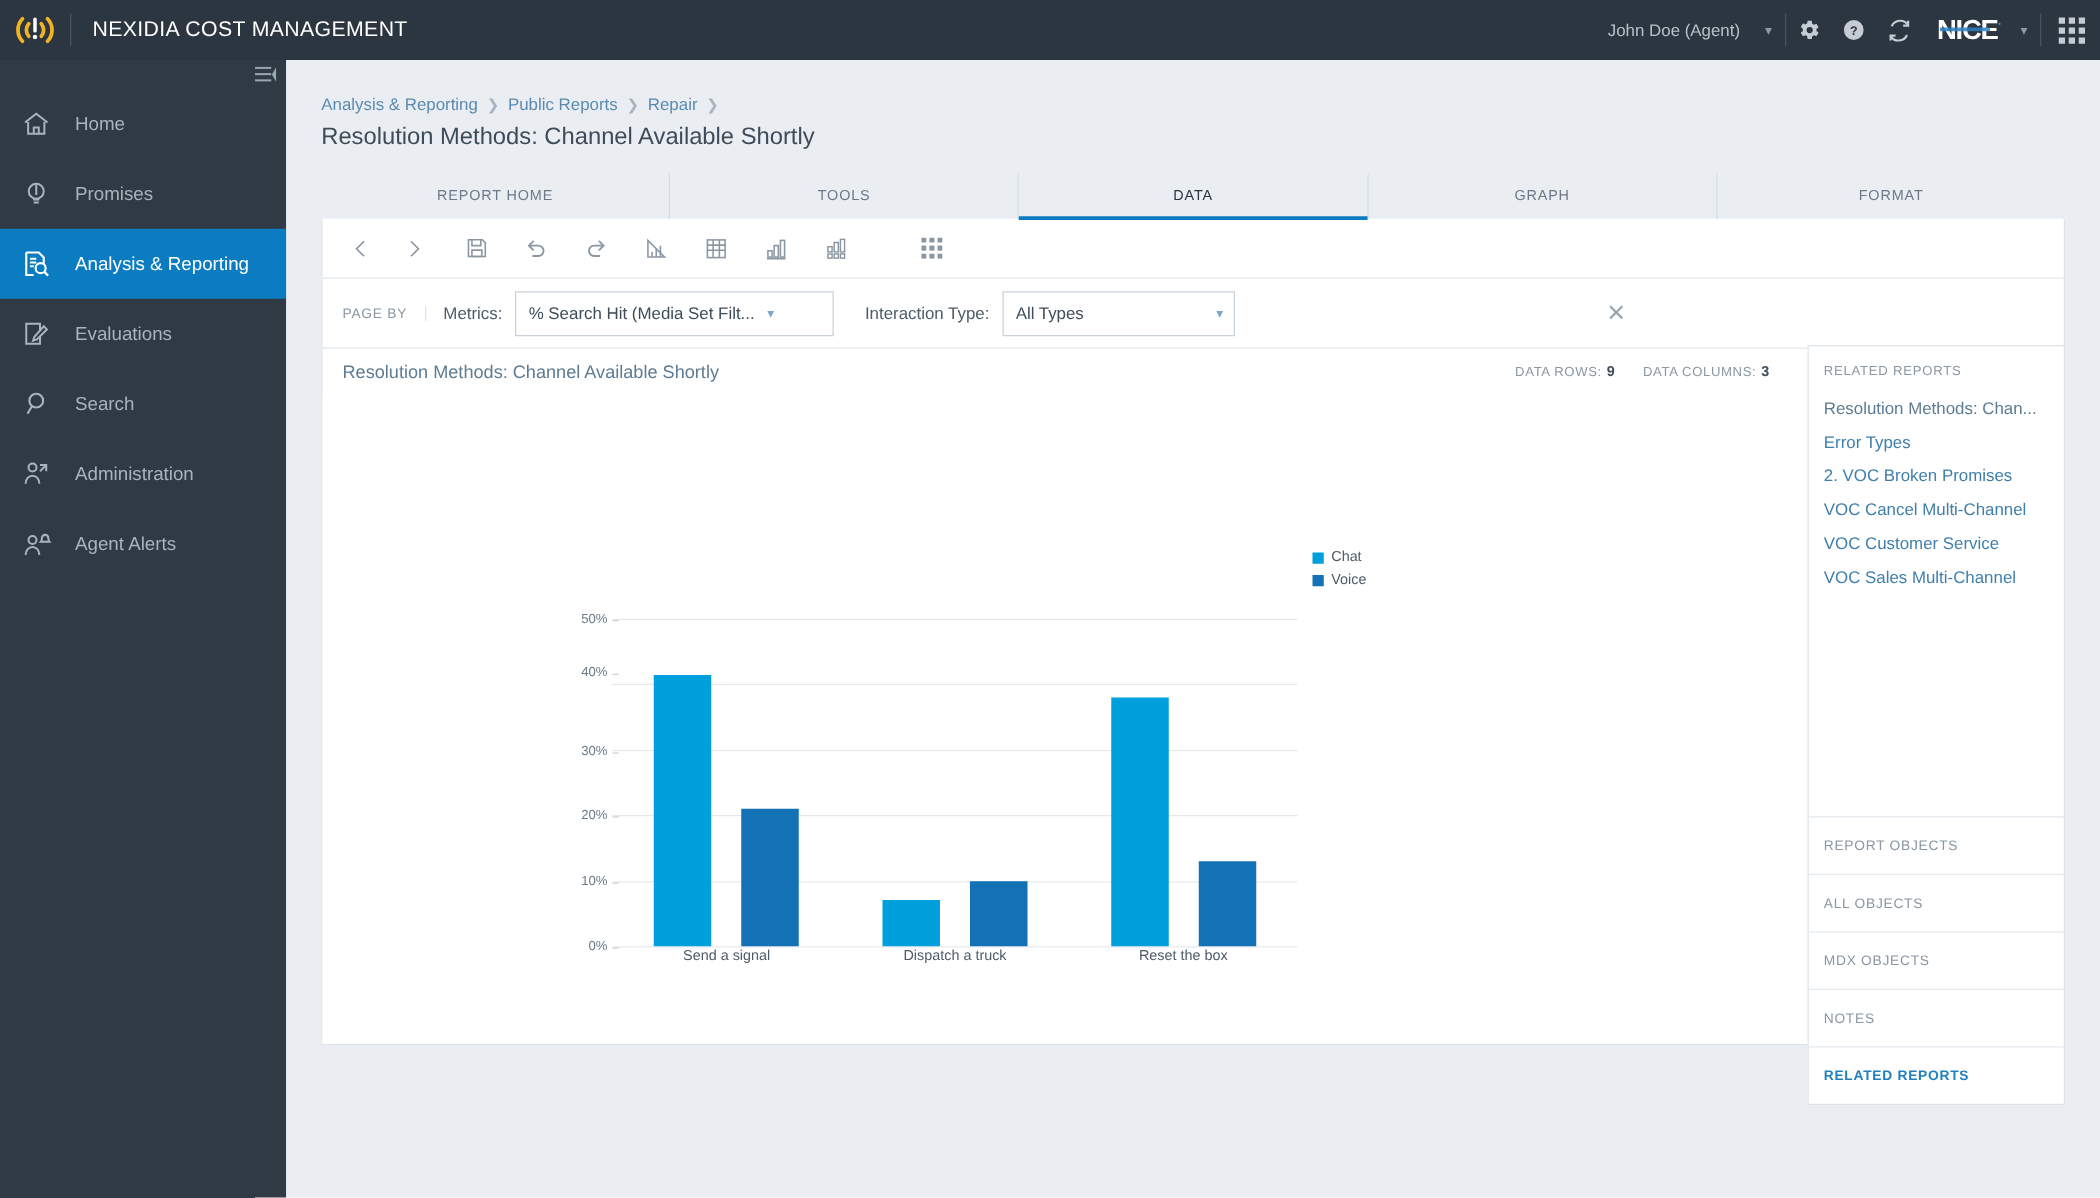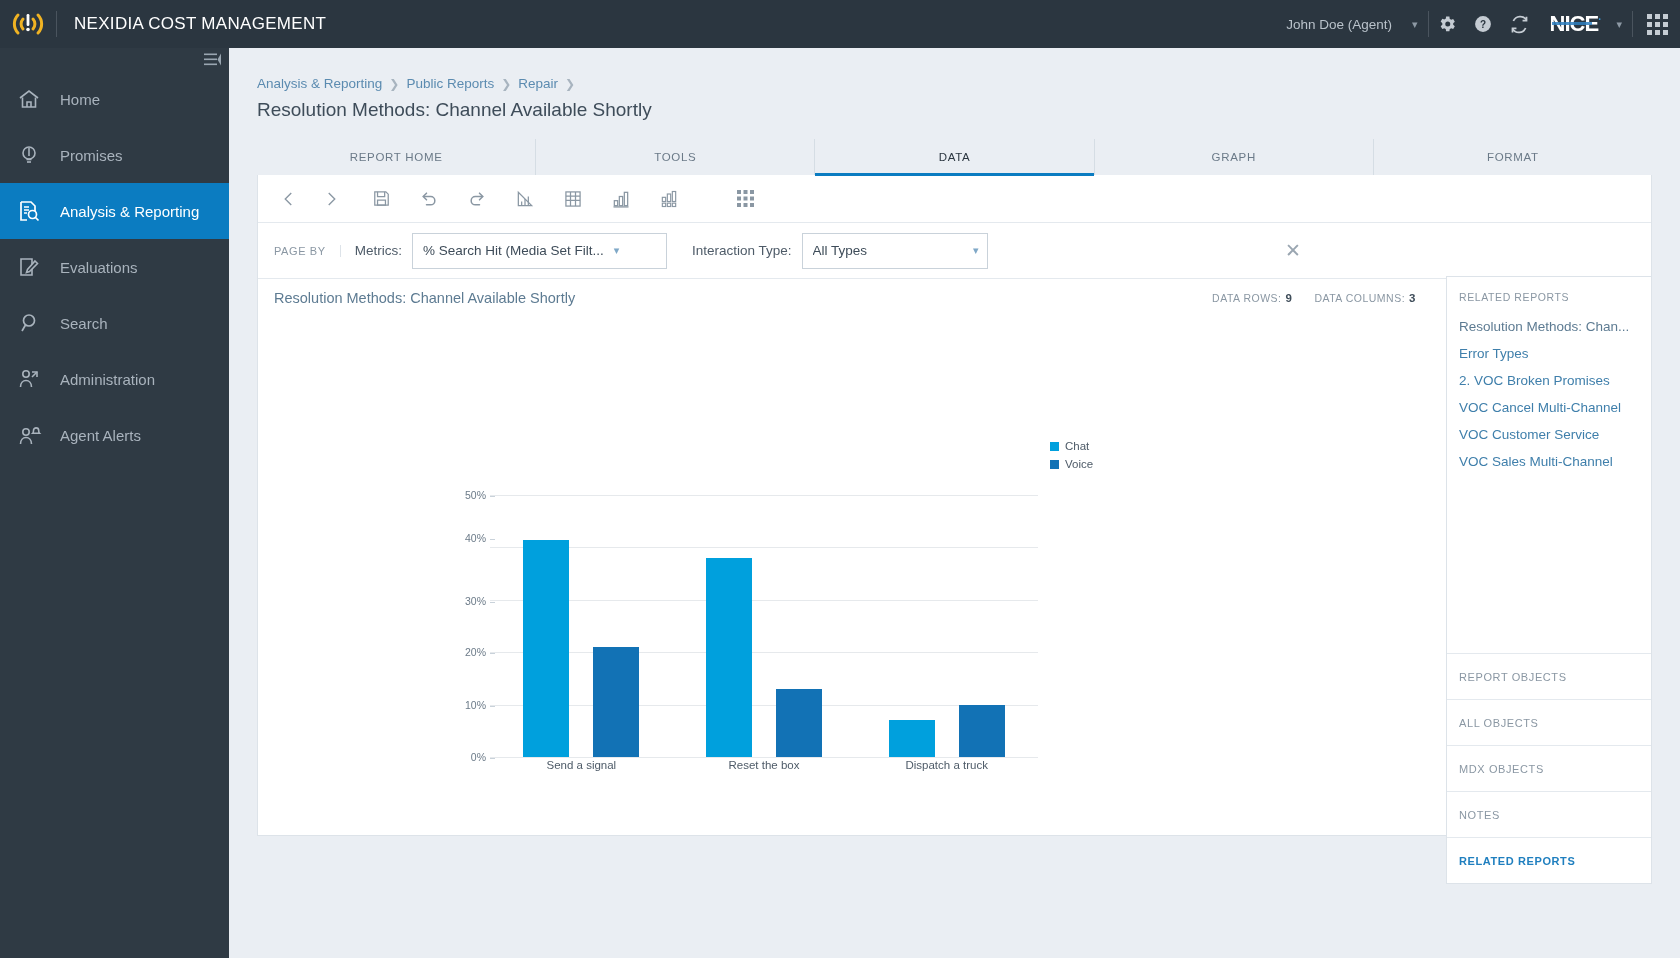--- a/index.html
+++ b/index.html
@@ -406,28 +406,28 @@
             <div class="ytick" style="top: 43px;">40%</div>
             <div class="ytick" style="top: 0px;">50%</div>
           </div>
         <div class="groups" id="bargroups">
             <div class="grp">
               <div class="bar" title="Chat: 41.5%" style="height: 217.46px; background: rgb(0, 160, 221);"></div>
               <div class="bar" title="Voice: 21%" style="height: 110.04px; background: rgb(18, 114, 181);"></div>
               <div class="xlabel">Send a signal</div>
             </div>
             <div class="grp">
+              <div class="bar" title="Chat: 7%" style="height: 36.68px; background: rgb(0, 160, 221);"></div>
+              <div class="bar" title="Voice: 10%" style="height: 52.4px; background: rgb(18, 114, 181);"></div>
+              <div class="xlabel">Dispatch a truck</div>
+            </div>
+            <div class="grp">
               <div class="bar" title="Chat: 38%" style="height: 199.12px; background: rgb(0, 160, 221);"></div>
               <div class="bar" title="Voice: 13%" style="height: 68.12px; background: rgb(18, 114, 181);"></div>
               <div class="xlabel">Reset the box</div>
-            </div>
-            <div class="grp">
-              <div class="bar" title="Chat: 7%" style="height: 36.68px; background: rgb(0, 160, 221);"></div>
-              <div class="bar" title="Voice: 10%" style="height: 52.4px; background: rgb(18, 114, 181);"></div>
-              <div class="xlabel">Dispatch a truck</div>
             </div>
           </div>
       </div>
       <div class="legend" id="legend">
           <div class="lg-row">
             <span class="lg-sw" style="background: rgb(0, 160, 221);"></span>
             <span>Chat</span>
           </div>
           <div class="lg-row">
             <span class="lg-sw" style="background: rgb(18, 114, 181);"></span>

